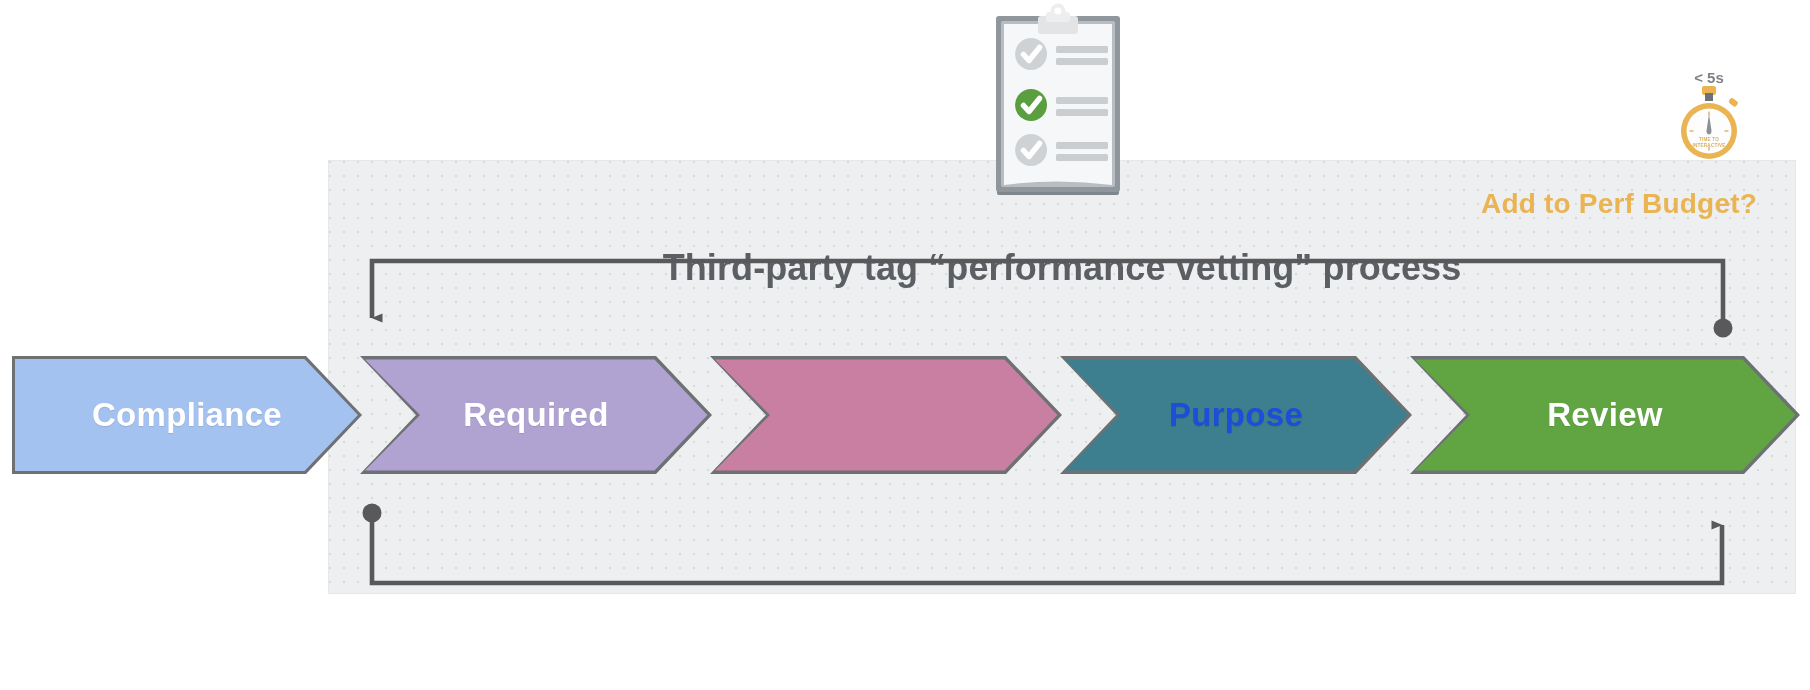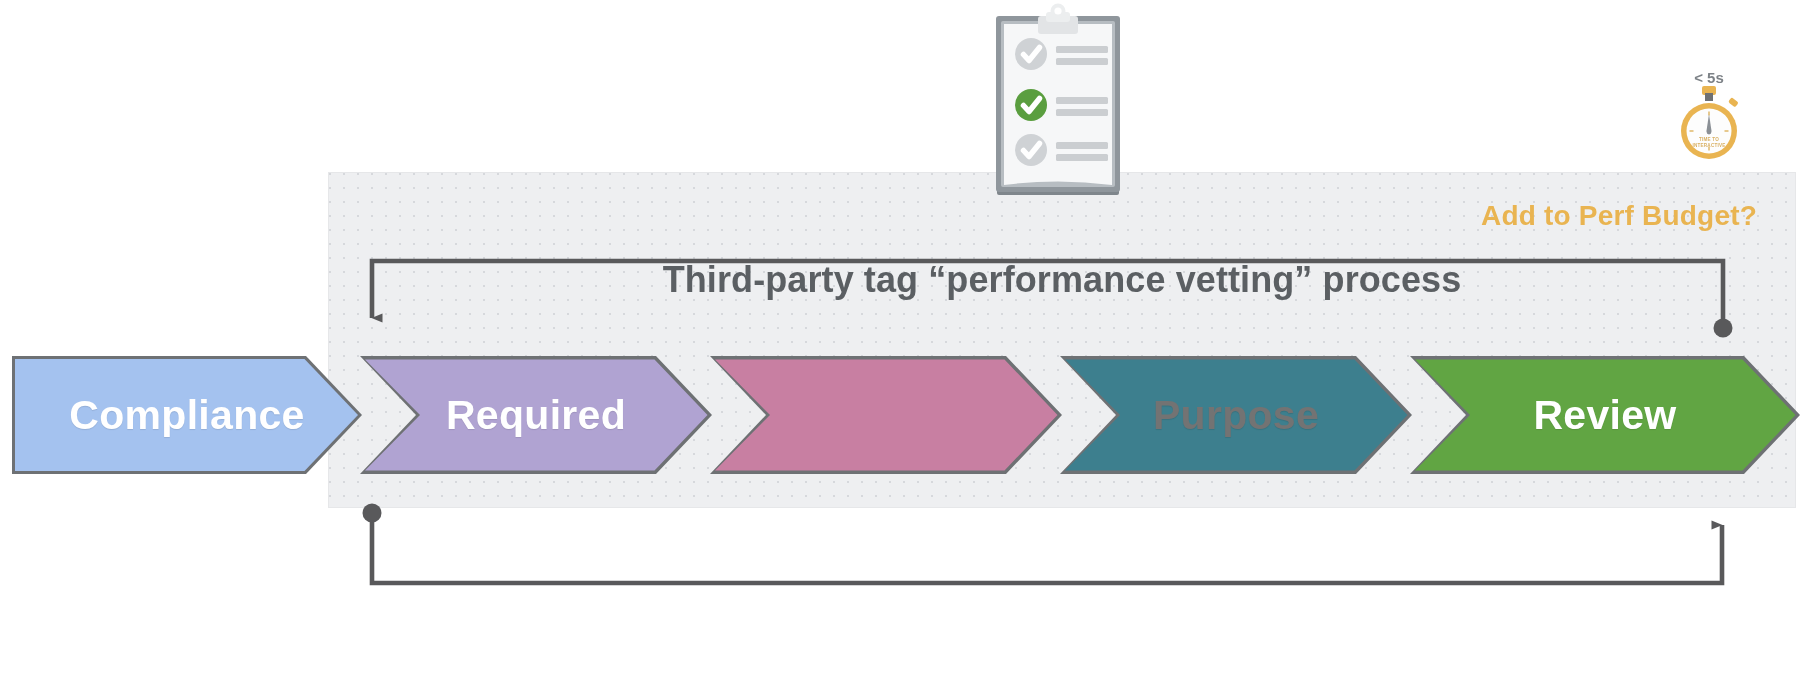--- a/index.html
+++ b/index.html
@@ -14,23 +14,23 @@
     position: relative;
     width: 1810px;
     height: 690px;
     background: #ffffff;
   }
 
   
   #panel {
     position: absolute;
     left: 328px;
-    top: 172px;
+    top: 160px;
     width: 1468px;
-    height: 336px;
+    height: 434px;
     background-color: #eeeff1;
     background-image: radial-gradient(circle at 1px 1px, #d6d8dc 1.15px, transparent 1.3px);
     background-size: 14px 14px;
     border: 1px solid #e6e7e9;
   }
 
   
   #perf-budget {
     position: absolute;
     right: 38px;
@@ -84,21 +84,21 @@
     background: #6e7174;
   }
   .chev .inner {
     position: absolute;
     inset: 0;
   }
   .chev .cap {
     position: relative;
     z-index: 4;
     color: #ffffff;
-    font-size: 41px;
+    font-size: 33px;
     font-weight: bold;
     letter-spacing: .3px;
     white-space: nowrap;
     text-shadow: 0 1px 1px rgba(0,0,0,.10);
   }
   
   .chev.first .fill {
     clip-path: polygon(0 0, calc(100% - 56px) 0, 100% 50%, calc(100% - 56px) 100%, 0 100%);
   }
   .chev.first .inner {
@@ -175,21 +175,21 @@
     </div>
 
     <div class="chev mid" style="left:710px; width:352px;">
       <div class="fill" style="background: rgb(110, 113, 116);"></div>
       <div class="inner" style="background:#c87fa2;"></div>
     </div>
 
     <div class="chev mid" style="left:1060px; width:352px;">
       <div class="fill" style="background: rgb(110, 113, 116);"></div>
       <div class="inner" style="background:#3d7f8e;"></div>
-      <span class="cap" style="color: #737373;">Purpose</span>
+      <span class="cap" style="color: #1d4ed8;">Purpose</span>
     </div>
 
     <div class="chev mid" style="left:1410px; width:390px;">
       <div class="fill" style="background: rgb(110, 113, 116);"></div>
       <div class="inner" style="background:#61a543;"></div>
       <span class="cap" style="color: rgb(255, 255, 255);">Review</span>
     </div>
   </div>
 
   <svg id="clipboard" viewBox="0 0 140 218">

